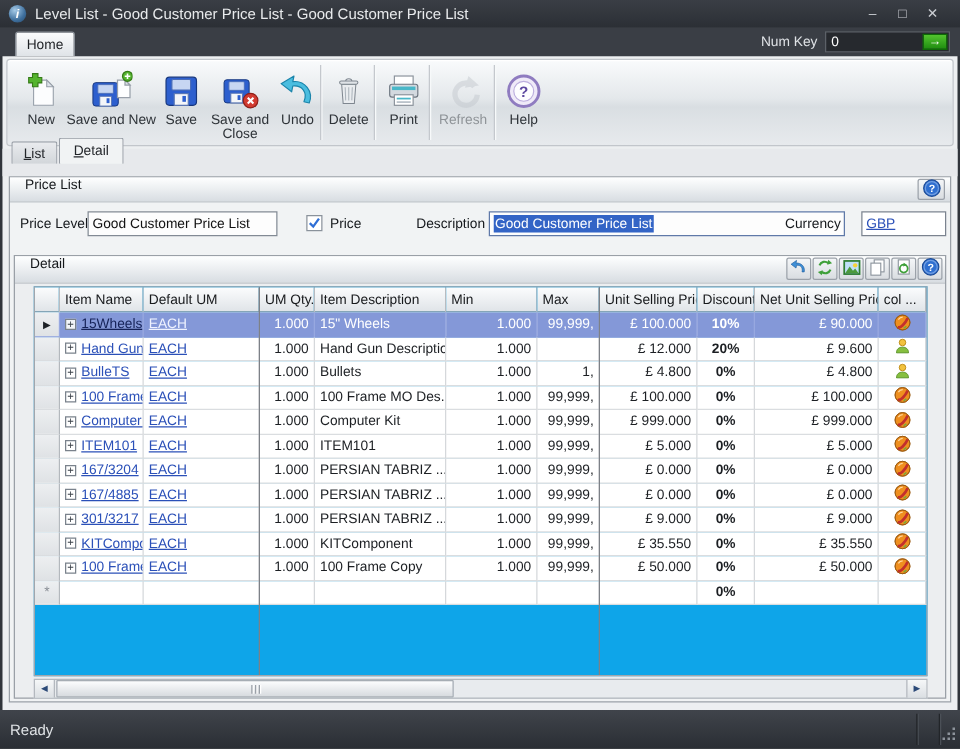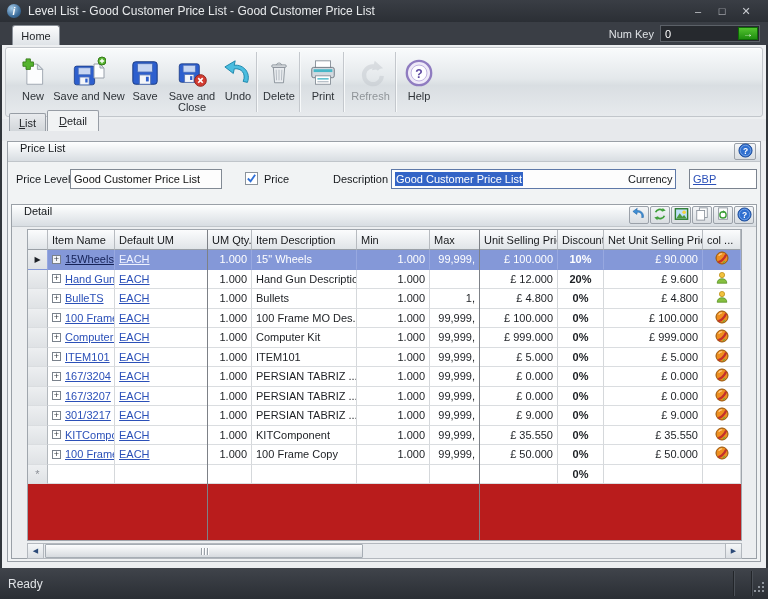--- a/index.html
+++ b/index.html
@@ -52,21 +52,21 @@
   .combo{position:absolute;top:0;height:20px;background:#fff;border:1px solid #7b838f;display:flex;align-items:center;padding:0 3px;gap:45px;}
   .combo .arrow{margin-left:auto;font-size:6px;color:#444;padding-left:6px;}
   .cell-link,.link{color:#2b50b8;text-decoration:underline;cursor:pointer;}
 
   
   .detailgroup{position:absolute;top:62px;left:3px;right:3px;height:355px;border:1px solid #9aa0a7;background:#eceef0;}
   .dtoolbar{position:absolute;right:2px;top:1px;display:flex;}
   .dtool-btn{width:20px;height:18px;margin-left:1px;border:1px solid #9ba1a9;border-radius:2px;background:linear-gradient(#f4f6f8,#d9dde1);display:flex;align-items:center;justify-content:center;}
 
   
-  .grid{position:absolute;left:15px;top:24px;width:715px;height:312px;border:1px solid #a0a6ad;background:#b91c1c;}
+  .grid{position:absolute;left:15px;top:24px;width:715px;height:312px;border:1px solid #a0a6ad;background:#0ea5e9;}
   .ghead{display:flex;height:20px;}
   .ghead .hcell{background:linear-gradient(#fbfcfd,#e0e4e8);border-right:1px solid #b7bbc0;border-bottom:1px solid #9aa0a7;font-size:11px;color:#17191c;display:flex;align-items:center;padding:0 4px;overflow:hidden;white-space:nowrap;}
   .grow{display:flex;height:19.5px;background:#fff;}
   .gcell{border-right:1px solid #d5d8db;border-bottom:1px solid #dadde0;font-size:11px;color:#1c1f23;display:flex;align-items:center;padding:0 4px;overflow:hidden;white-space:nowrap;}
   .gcell.num{justify-content:flex-end;}
   .gcell.ctr{justify-content:center;font-weight:bold;}
   .gcell.ind{background:linear-gradient(#edeff1,#dfe2e5);border-right:1px solid #b3b8bd;justify-content:center;color:#31363c;font-size:8px;padding:0;}
   .grow.selected .gcell{background:#8498d8;color:#fff;border-bottom-color:#8498d8;border-right-color:#97a8e0;}
   .grow.selected .gcell.ind{background:linear-gradient(#edeff1,#dfe2e5);color:#1d2126;}
   .grow.selected .gcell .cell-link{color:#eef2ff;}
@@ -512,21 +512,21 @@
                       <path d="M4.2 5.4a5 5 0 0 1 4-2.3" fill="none" stroke="#ffd9a0" stroke-width="1.2"></path>
                       <path d="M11.5 11.5a6.8 6.8 0 0 1-2.5 1.8" stroke="#7aa83a" stroke-width="1.4" fill="none"></path>
                       <circle cx="8" cy="8" r="6.8" fill="none" stroke="#9c5a10" stroke-width=".8"></circle>
                     </svg></span>
                 </div>
               </div>
               <div class="grow">
                 <div class="gcell ind" style="width: 20px; flex: 0 0 auto;"></div>
                 <div class="gcell c-item" style="width: 67px; flex: 0 0 auto;">
                   <span class="expand">+</span>
-                  <a class="cell-link">167/3207</a>
+                  <a class="cell-link">167/4885</a>
                 </div>
                 <div class="gcell" style="width: 93px; flex: 0 0 auto;">
                   <a class="cell-link">EACH</a>
                 </div>
                 <div class="gcell num" style="width: 44px; flex: 0 0 auto;">1.000</div>
                 <div class="gcell" style="width: 105px; flex: 0 0 auto;">PERSIAN TABRIZ ...</div>
                 <div class="gcell num" style="width: 73px; flex: 0 0 auto;">1.000</div>
                 <div class="gcell num" style="width: 50px; flex: 0 0 auto;">99,999,</div>
                 <div class="gcell num" style="width: 78px; flex: 0 0 auto;">£ 0.000</div>
                 <div class="gcell ctr" style="width: 46px; flex: 0 0 auto;">0%</div>

